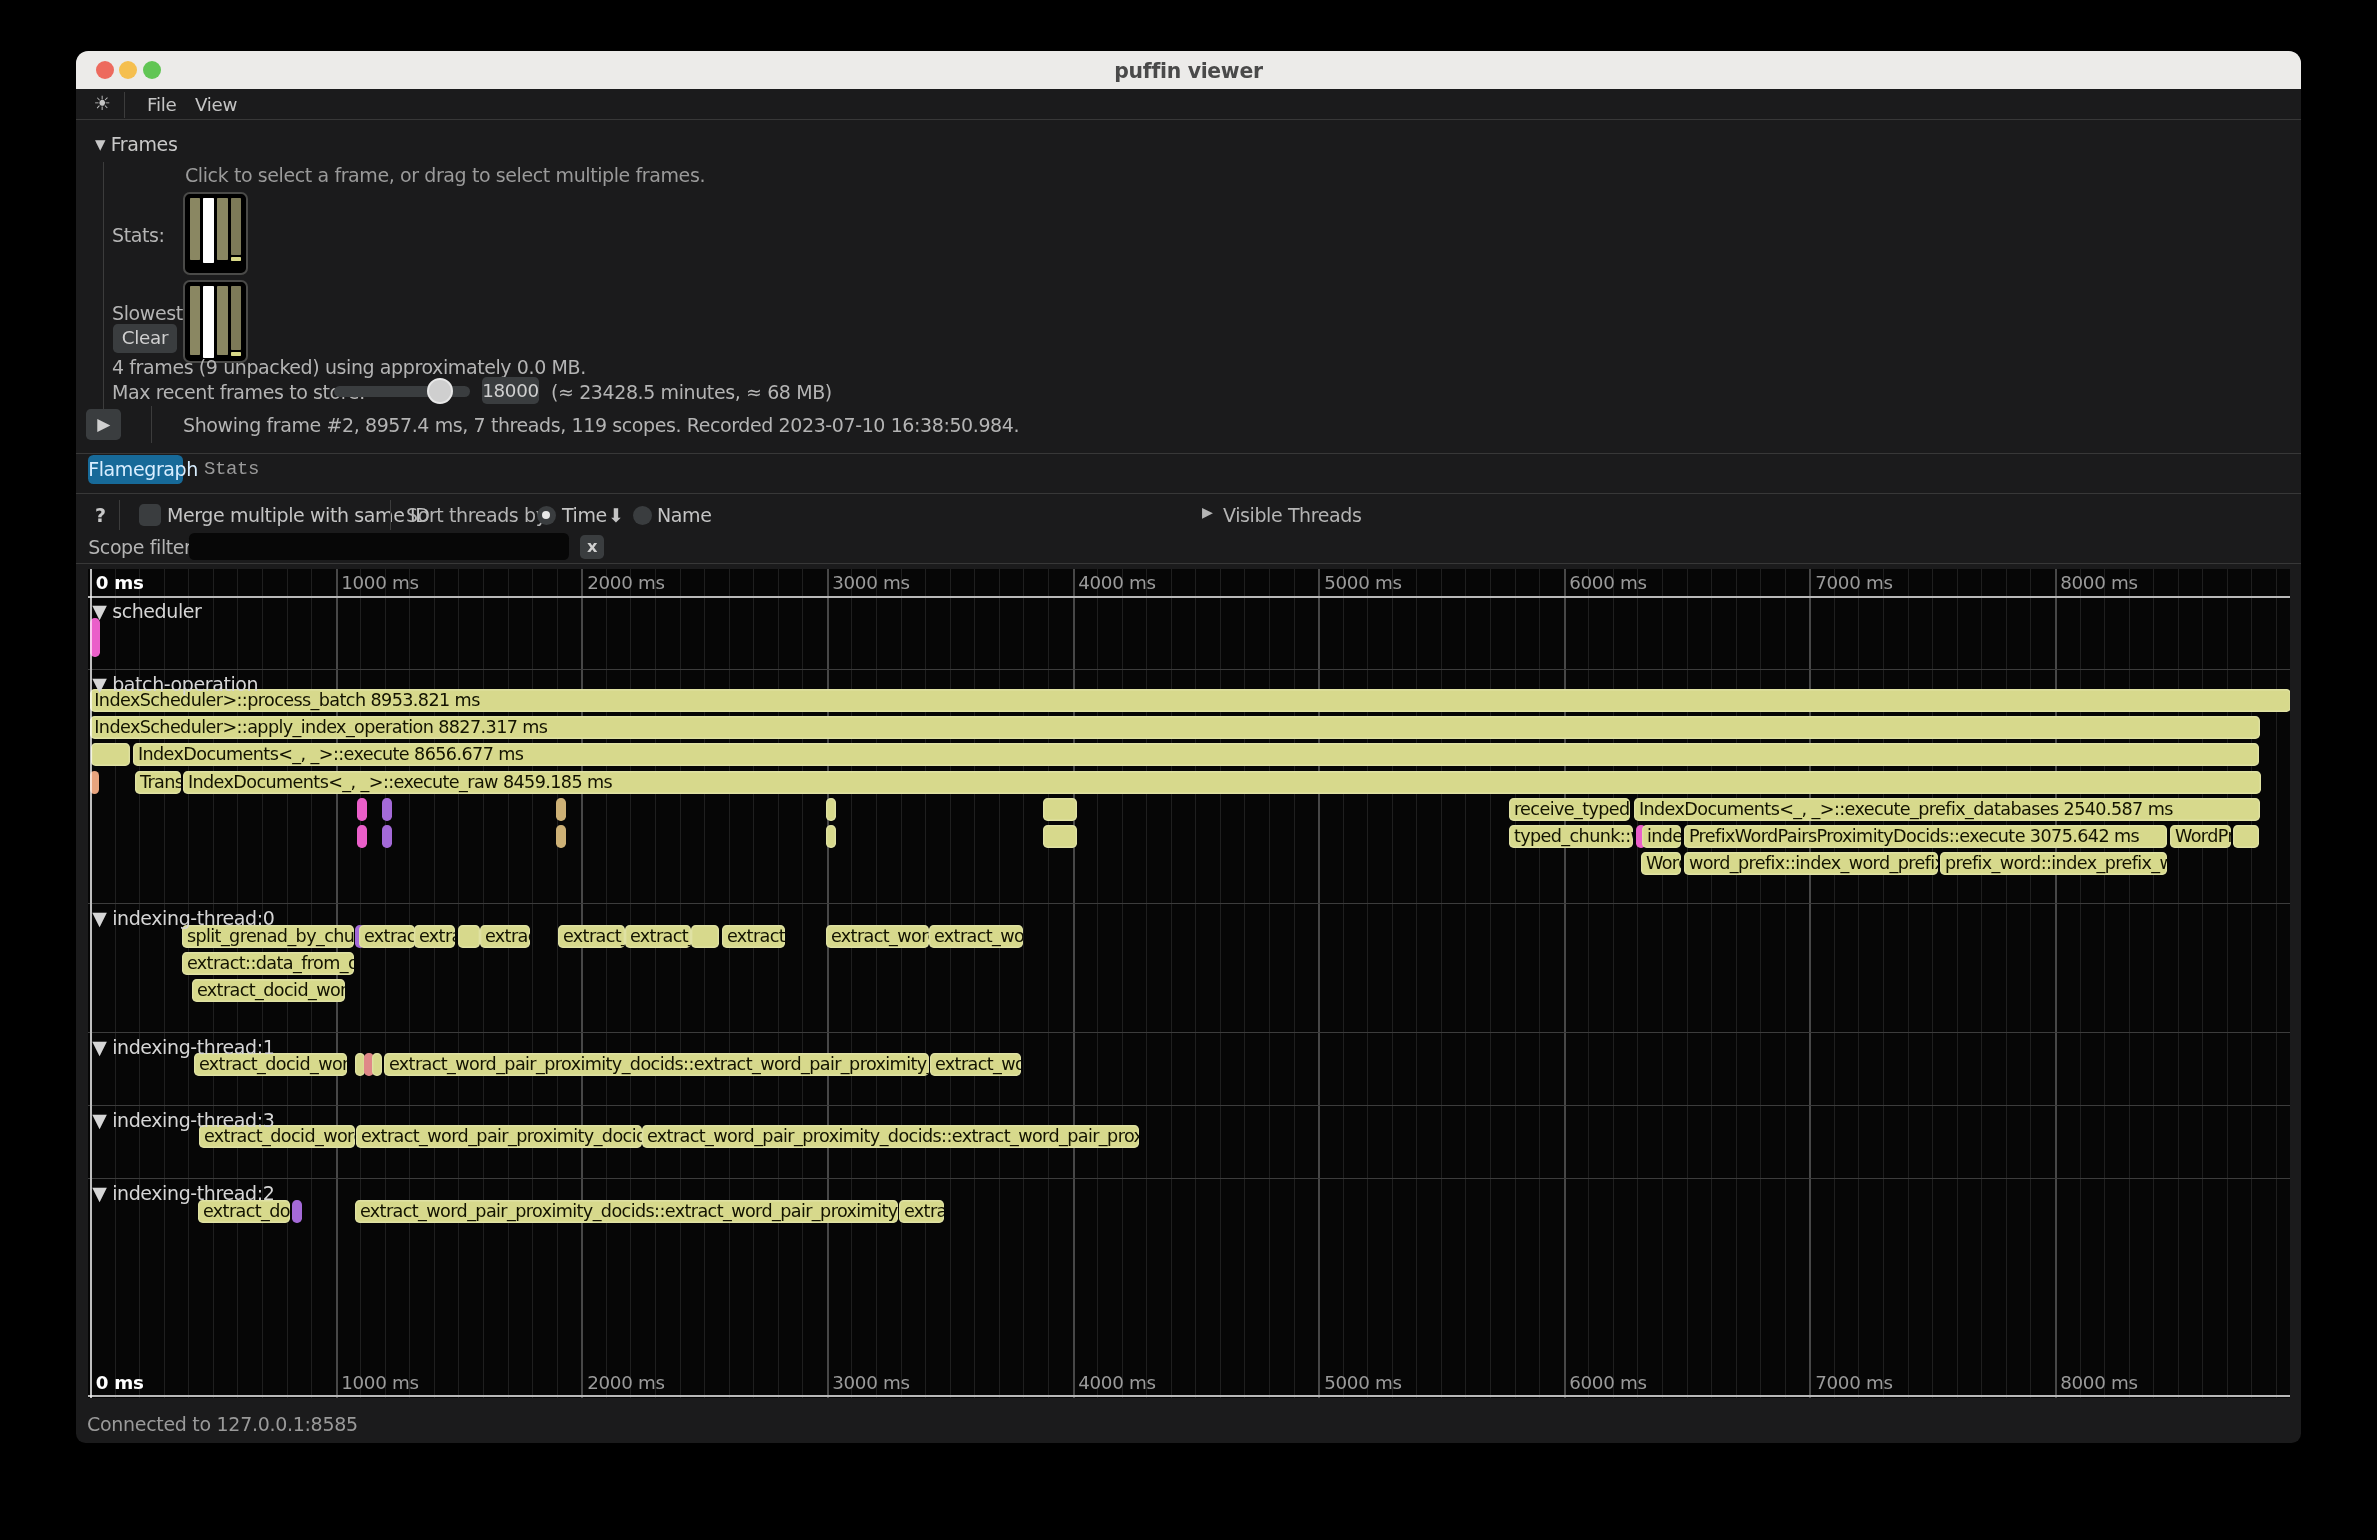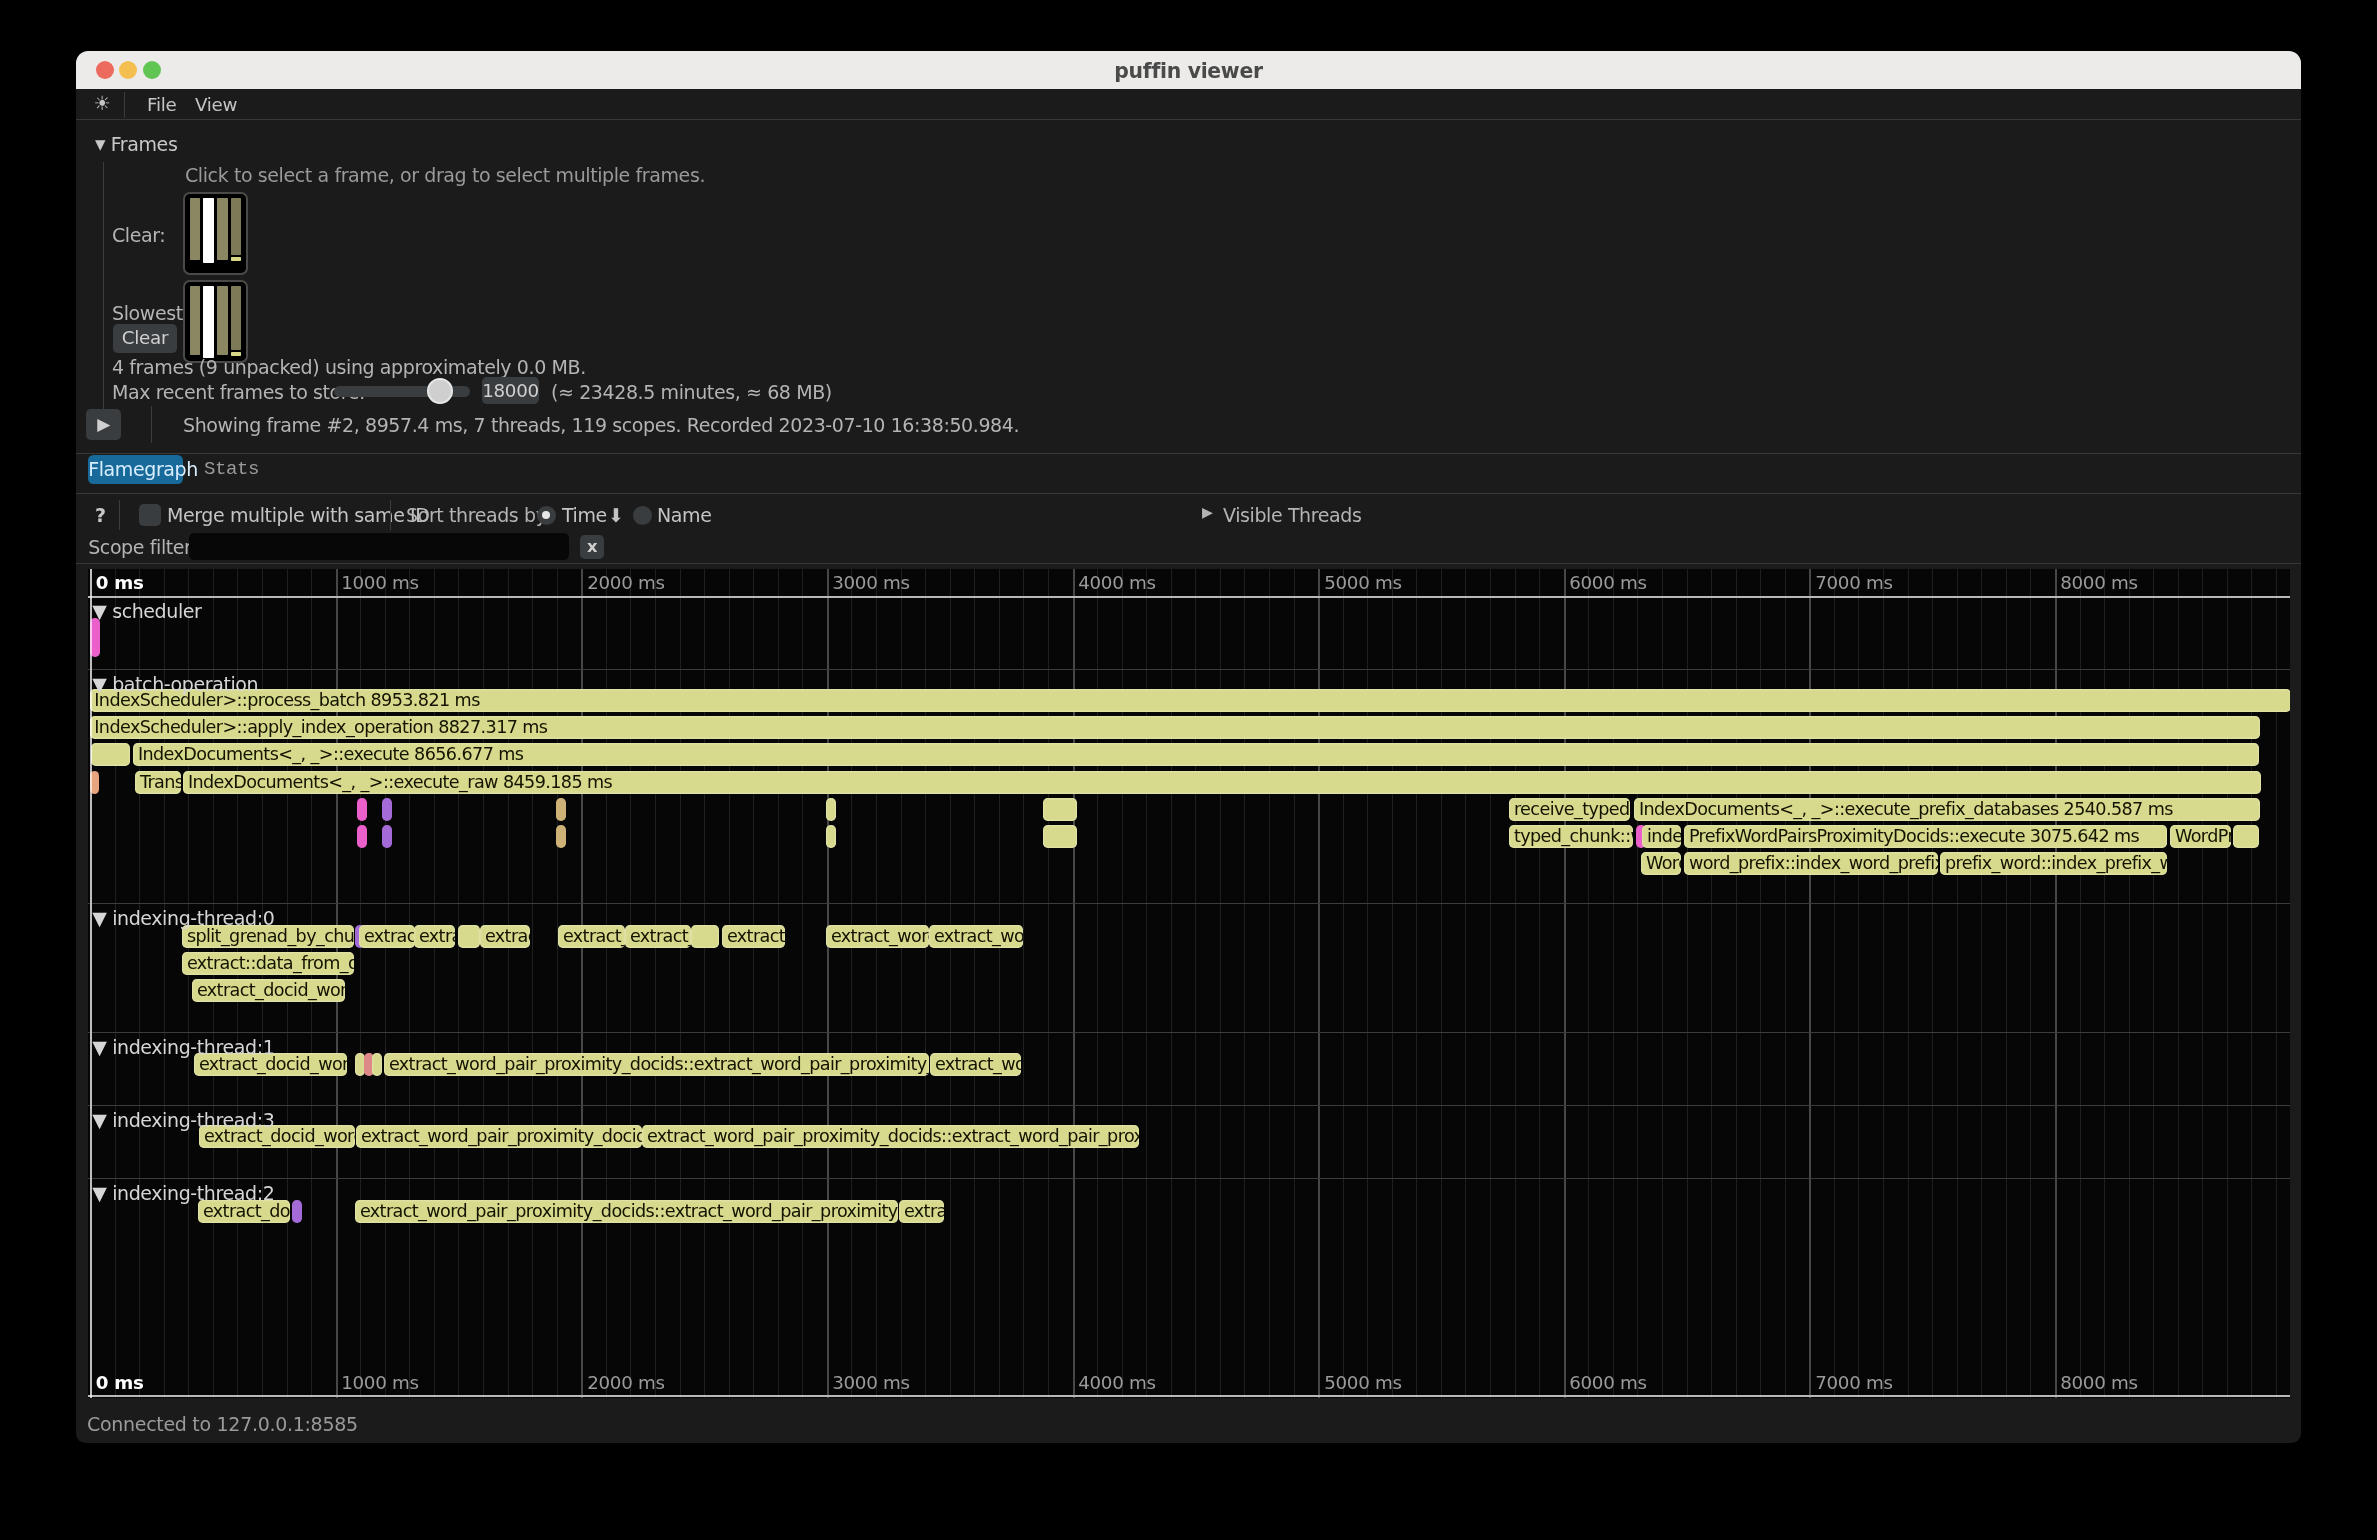--- a/index.html
+++ b/index.html
@@ -68,21 +68,21 @@
     <div class="menulabel" style="left:71px;">File</div>
     <div class="menulabel" style="left:119px;">View</div>
   </div>
 
   <div class="txt" style="left:19px;top:82px;color:#c8c8c8;">
     <span style="font-size:13.6px;vertical-align:2px;">▼</span>
     <span>Frames</span></div>
   <div class="vdiv" style="left:26.5px;top:111px;height:271px;"></div>
   <div class="txt dim" style="left:109px;top:113px;">Click to select a frame, or drag to select multiple frames.</div>
 
-  <div class="txt" style="left:36px;top:173px;">Clear:</div>
+  <div class="txt" style="left:36px;top:173px;">Stats:</div>
   <div class="thumb" style="left:107px;top:141px;">
     <div class="tbar" style="height:62px;background:#8a8762;"></div>
     <div class="tbar" style="height:65px;background:#ffffff;"></div>
     <div class="tbar" style="height:62px;background:#8a8762;"></div>
     <div style="width:12.2px;">
       <div style="height:57px;background:#7d7a58;border-radius:0.7px;"></div>
       <div style="height:4.1px;background:#d8d888;margin-top:2px;border-radius:0.7px;"></div>
     </div>
   </div>
 

